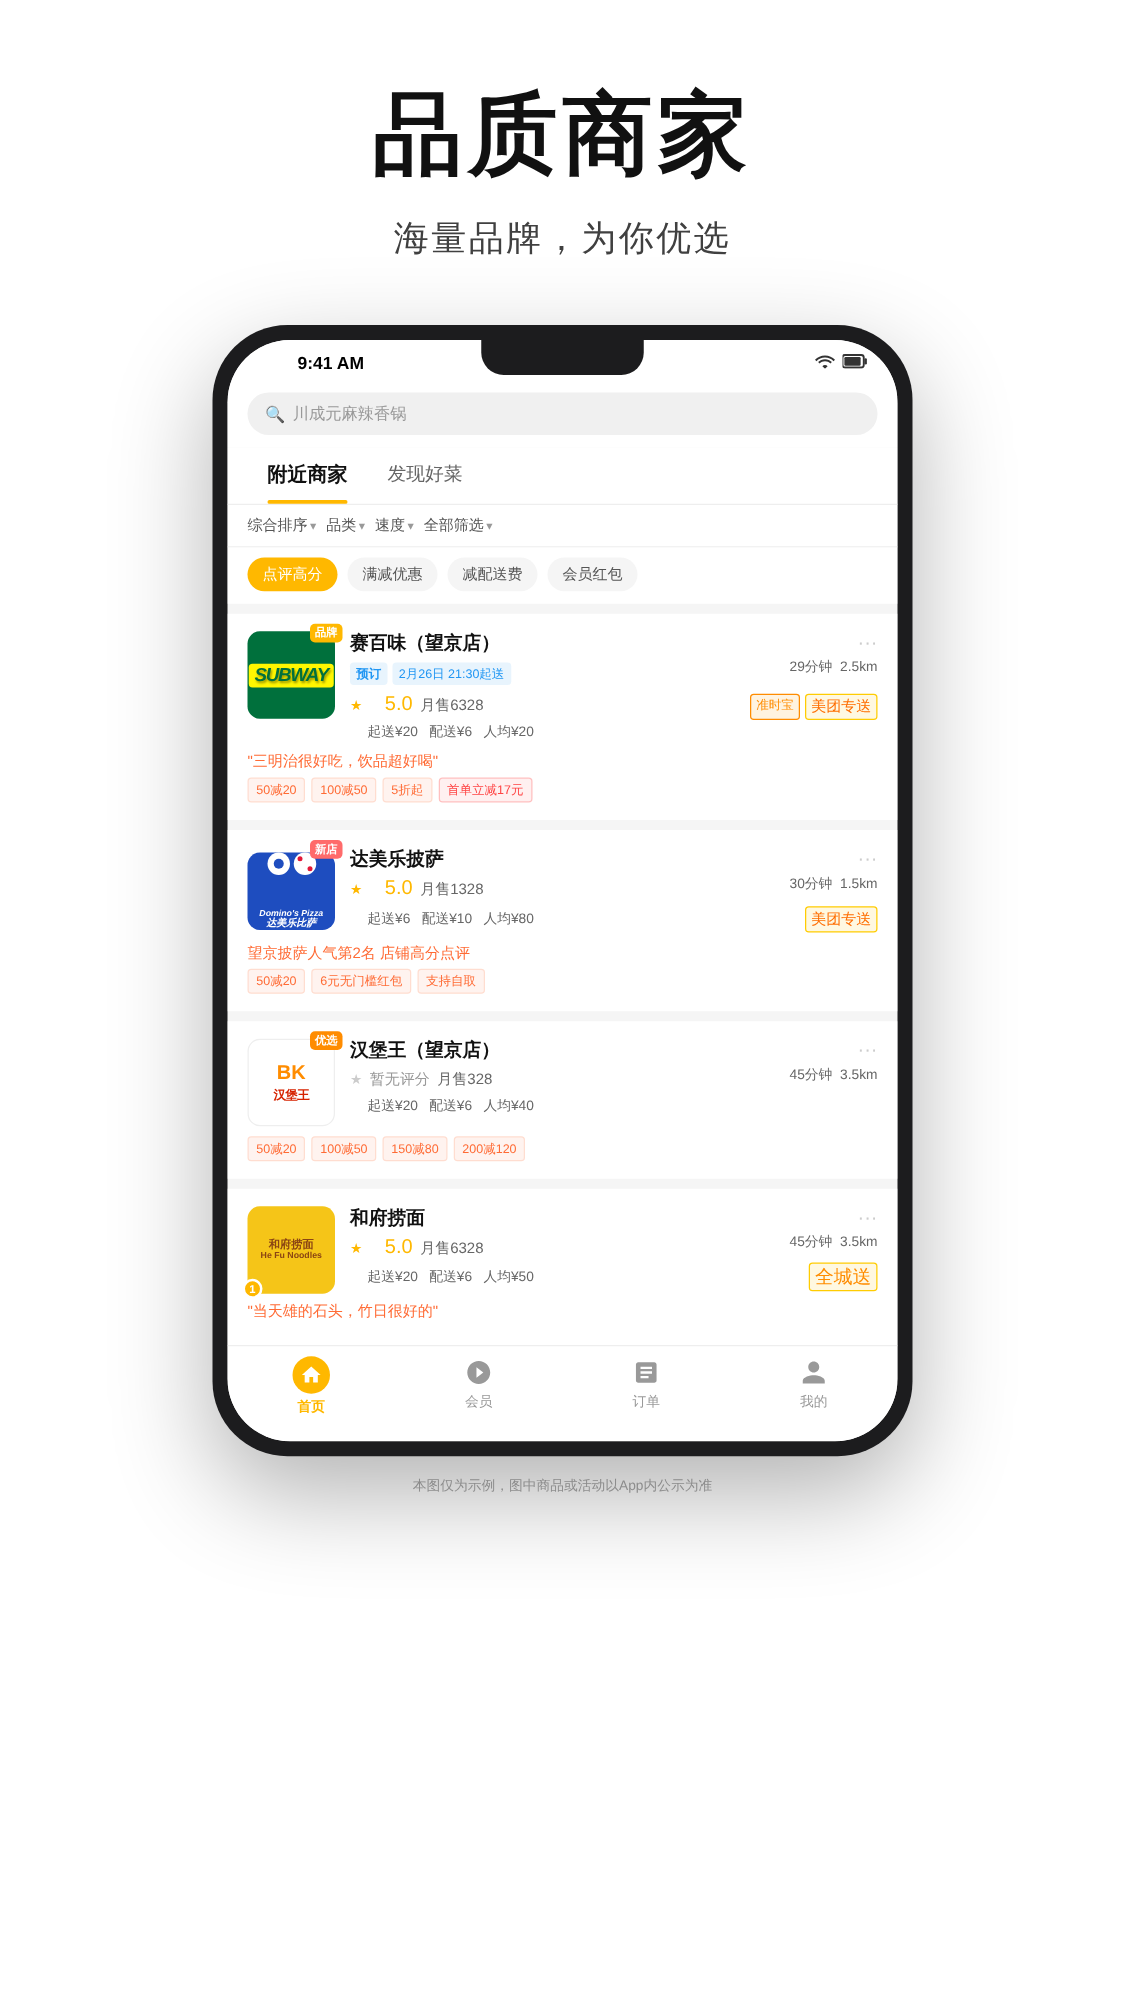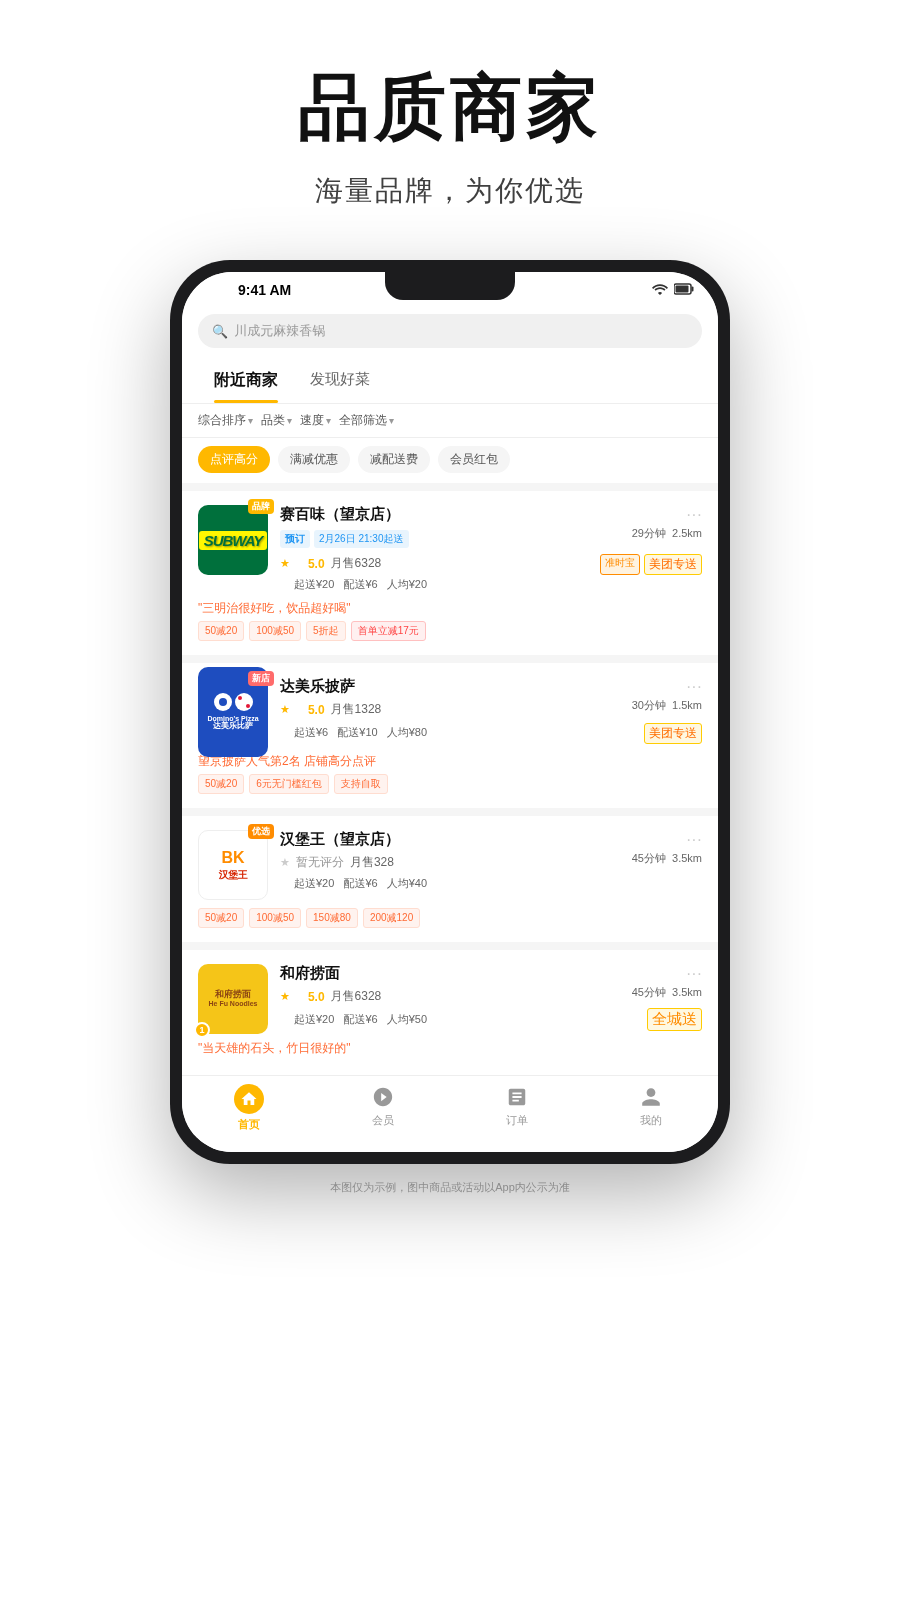--- a/index.html
+++ b/index.html
@@ -232,21 +232,21 @@
     }
 
     .rating-row {
       display: flex;
       align-items: center;
       gap: 6px;
       margin: 3px 0;
       font-size: 12px;
     }
     .star { color: #ffb800; font-size: 11px; }
-    .rating-score { color: #ffb800; font-weight: 700; font-size: 12px; padding-left: 12px; }
+    .rating-score { color: #ffb800; font-weight: 400; font-size: 16px; padding-left: 12px; }
     .rating-sales { color: #666; font-size: 12px; }
 
     .delivery-fees {
       font-size: 11px;
       color: #666;
       margin: 2px 14px;
     }
     .delivery-fees span { margin-right: 6px; }
 
     .service-badges {
@@ -302,26 +302,27 @@
       color: #fff;
       letter-spacing: -1px;
       font-style: italic;
       text-shadow: 1px 1px 2px rgba(0,0,0,0.4);
     }
 
     
     .dominos-logo {
       background: #1e4dbf;
       width: 70px;
-      height: 90px;
+      height: 62px;
       border-radius: 10px;
       display: flex;
       align-items: center;
-      justify-content: center;
+      justify-content: space-between;
       flex-direction: column;
+      font-style: italic;
     }
 
     
     .bk-logo {
       background: #fff;
       width: 70px;
       height: 70px;
       border-radius: 10px;
       display: flex;
       align-items: center;

